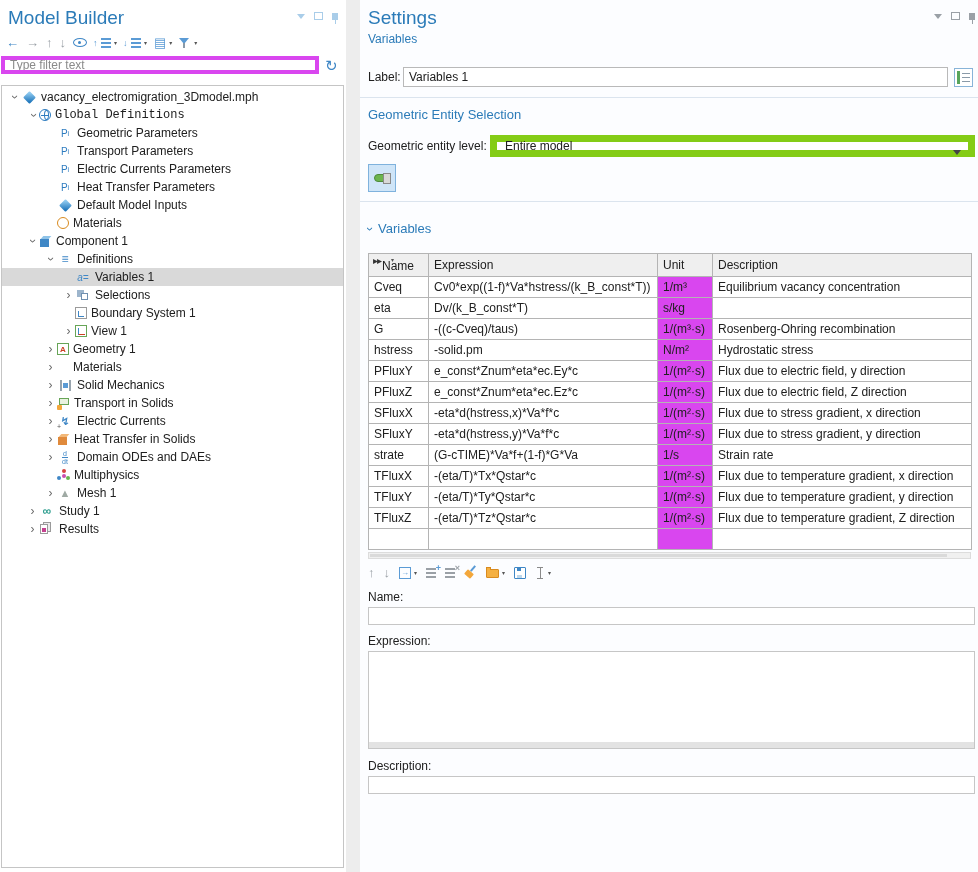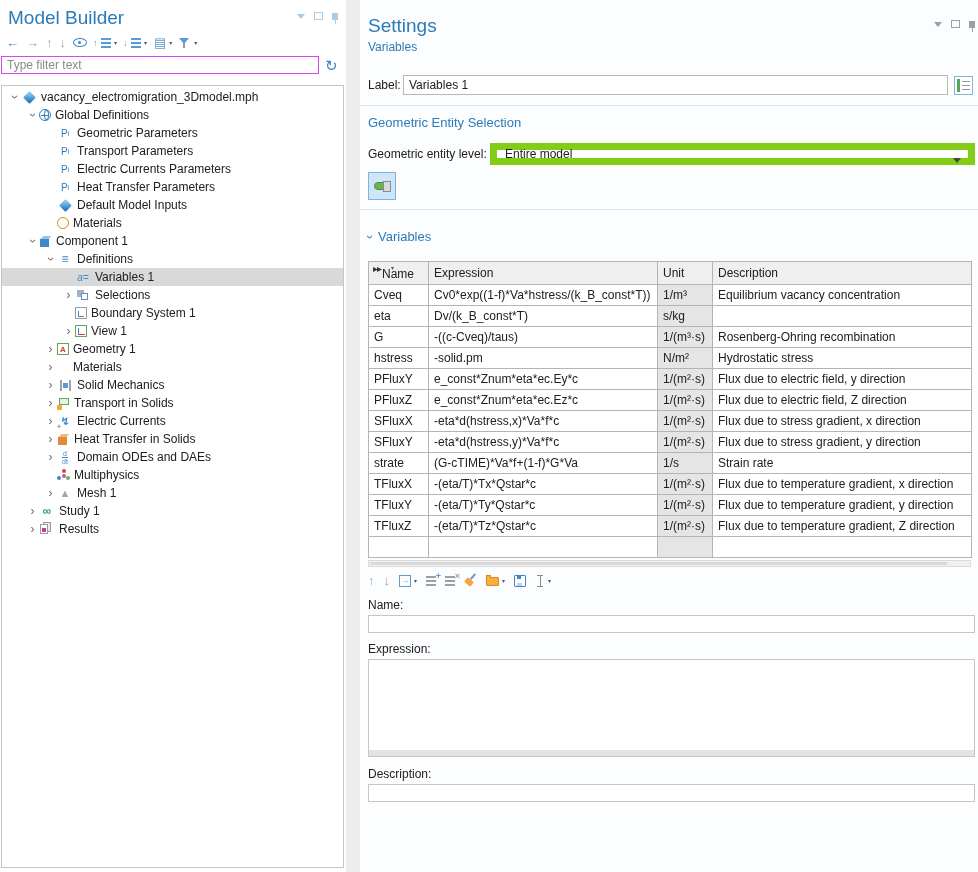--- a/index.html
+++ b/index.html
@@ -6,21 +6,21 @@
   html,body { width: 978px; height: 872px; overflow: hidden; }
   body {
     font-family: "Liberation Sans", "DejaVu Sans", sans-serif;
     font-size: 12px; color: #202020; background: #fff; position: relative;
   }
   .app { position:absolute; inset:0; }
 
   
   .left-panel { position:absolute; left:0; top:0; width:346px; height:872px; background:#fff; }
   .panel-divider { position:absolute; left:346px; top:0; width:14px; height:872px; background:#ededed; }
-  .right-panel { position:absolute; left:360px; top:0; width:618px; height:872px; background:#fcfdff; padding:8px 3px 0 8px; }
+  .right-panel { position:absolute; left:360px; top:0; width:618px; height:872px; background:#fcfdff; padding:0 3px 0 8px; }
 
   .panel-header { display:flex; align-items:flex-start; padding:6px 8px 0 8px; }
   .panel-title { font-size:19px; color:#2b7bb8; line-height:24px; font-weight:normal; }
   .win-controls { margin-left:auto; display:flex; gap:9px; align-items:center; padding-top:6px; }
   .left-panel .win-controls { color:#a9cde9; }
   .right-panel .win-controls { color:#9aa0a6; }
   .wc { display:inline-block; cursor:pointer; }
   .wc-chev { width:0; height:0; border-left:4px solid transparent; border-right:4px solid transparent; border-top:5px solid currentColor; }
   .wc-float { width:9px; height:8px; border:1px solid currentColor; }
   .wc-pin { position:relative; width:6px; height:7px; background:currentColor; }
@@ -51,21 +51,21 @@
   .disk { position:relative; width:12px; height:12px; border:1.5px solid #3f87c6; border-radius:1px; display:inline-block; background:#fff; }
   .disk .shutter { position:absolute; left:2px; top:0; width:4px; height:3px; background:#3f87c6; }
   .disk .dlabel { position:absolute; left:1.5px; bottom:0; width:5px; height:3px; background:#bcd7ec; }
   .ibeam { position:relative; width:10px; height:12px; display:inline-block; }
   .ibeam .v { position:absolute; left:4.5px; top:1px; width:1px; height:10px; background:#8a8a8a; }
   .ibeam .t { position:absolute; left:2px; top:0; width:6px; height:1px; background:#8a8a8a; }
   .ibeam .b { position:absolute; left:2px; bottom:0; width:6px; height:1px; background:#8a8a8a; }
 
   
   .filter-row { display:flex; align-items:center; padding:2px 2px 0 1px; }
-  .filter-input { width:318px; height:18px; border:1px solid #d946ef; padding:0 5px; font-size:12px; color:#202020; font-family:inherit; }
+  .filter-input { width:318px; height:18px; border:4px solid #d946ef; padding:0 5px; font-size:12px; color:#202020; font-family:inherit; }
   .filter-input::placeholder { color:#8a8a8a; opacity:1; }
   .refresh-btn { margin-left:6px; color:#3f87c6; font-size:15px; cursor:pointer; line-height:1; }
 
   
   .tree { position:absolute; left:1px; right:2px; top:85px; bottom:4px; border:1px solid #c5c5c5; background:#fff; overflow:hidden; padding-top:2px; }
   .trow { display:flex; align-items:center; height:18px; white-space:nowrap; cursor:default; }
   .trow.selected { background:#d9d9d9; }
   .chev { width:13px; flex:none; color:#6a6a6a; font-size:12px; line-height:1; text-align:center; display:inline-block; }
   .chev.expanded { transform:rotate(90deg); }
   .tlabel { margin-left:4px; }
@@ -138,21 +138,21 @@
   .switch { width:16px; height:8px; background:#6cb54e; border:1px solid #4e8a3c; border-radius:4px; position:relative; }
   .switch i { position:absolute; right:-2px; top:-2.5px; width:8px; height:11px; background:#d9d9d9; border:1px solid #8a8a8a; }
   .vars-heading { display:flex; align-items:center; gap:6px; color:#2b7bb8; font-size:13px; margin-top:19px; cursor:pointer; }
   .vars-heading .vchev { font-size:12px; transform:rotate(90deg); display:inline-block; color:#2b7bb8; }
 
   
   .vtable { border-collapse:collapse; table-layout:fixed; width:603px; margin-top:17px; background:#fff; }
   .vtable th,.vtable td { border:1px solid #b4b4b4; padding:0 5px; height:21px; font-weight:normal; text-align:left;
     white-space:nowrap; overflow:hidden; font-size:12px; }
   .vtable th { background:#efefef; height:23px; }
-  .vtable td.unit-col { background:#e5e5e5; }
+  .vtable td.unit-col { background:#d946ef; }
   th.col-name { position:relative; }
   .nm-ic { position:absolute; left:4px; top:1px; font-size:10px; font-weight:bold; color:#333; letter-spacing:-1px; }
   .nm-caret { position:absolute; left:22px; top:2px; font-size:6px; color:#555; }
   .nm-text { position:absolute; left:13px; bottom:3px; }
   .hscroll { width:603px; height:7px; background:#f0f0f0; border:1px solid #dcdcdc; margin-top:2px; position:relative; }
   .hscroll i { position:absolute; left:1px; top:1px; bottom:1px; width:96%; background:#dadada; display:block; }
 
   .vt-toolbar { display:flex; align-items:center; gap:9px; margin-top:5px; height:17px; }
 
   .field-label { margin-top:9px; }
@@ -225,21 +225,21 @@
       <span class="refresh-btn">↻</span>
     </div>
     <div class="tree" id="tree">
         <div class="trow" style="padding-left: 6px;">
           <span class="chev expanded">›</span>
           <span class="ti ti-model">
             <i></i>
           </span>
           <span class="tlabel">vacancy_electromigration_3Dmodel.mph</span>
         </div>
-        <div class="trow" style="padding-left: 24px;">
+        <div class="trow" style="padding-left: 24px; font-family: Liberation Mono, monospace;">
           <span class="chev expanded">›</span>
           <span class="ti ti-globe">
             <i class="eq"></i>
             <i class="mer"></i>
           </span>
           <span class="tlabel">Global Definitions</span>
         </div>
         <div class="trow" style="padding-left: 42px;">
           <span class="chev"></span>
           <span class="ti ti-param">P<sub>i</sub></span>

